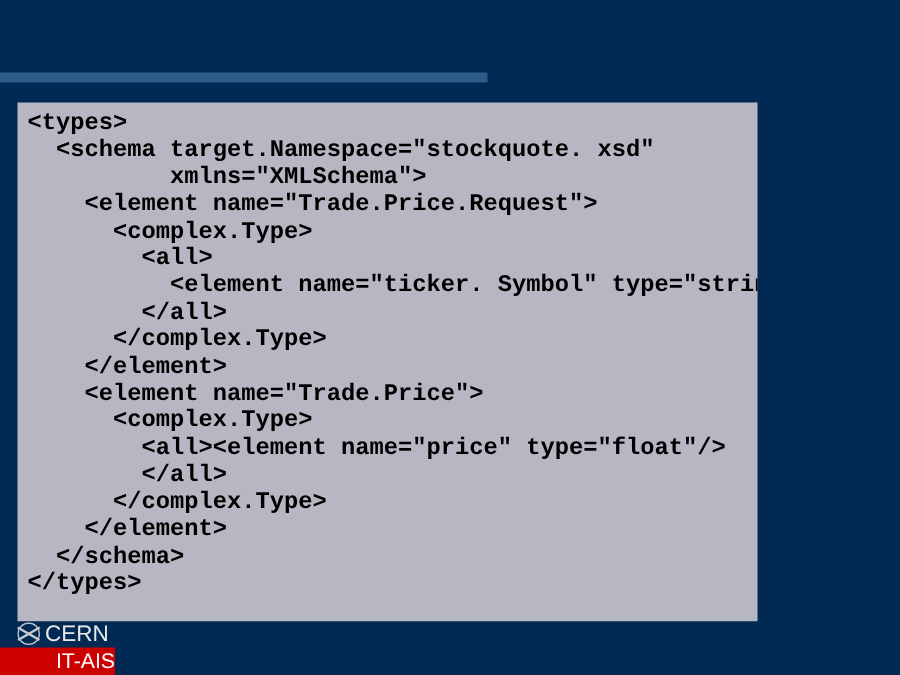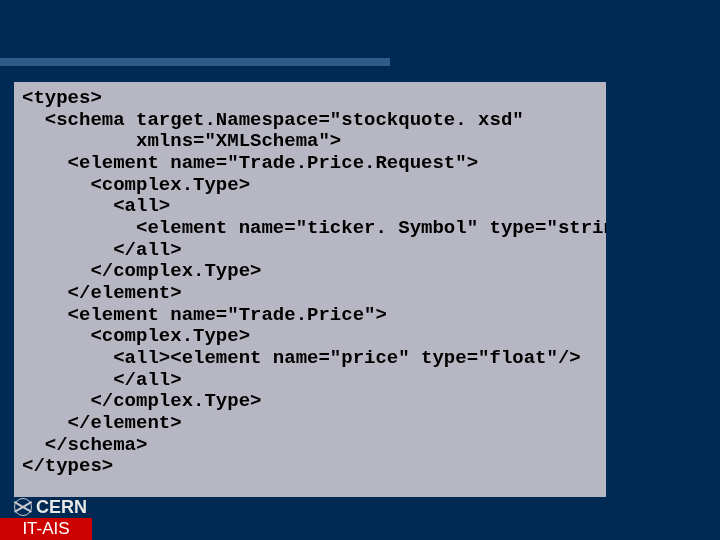--- a/index.html
+++ b/index.html
@@ -76,33 +76,33 @@
     background: #c8c8d0;
     transform: rotate(-30deg);
   }
   .footer-cern {
     position: absolute;
     bottom: 22px;
     left: 36px;
     color: #e8e8e8;
     font-family: Arial, sans-serif;
     font-size: 18px;
-    font-weight: 700;
+    font-weight: 400;
   }
   .footer-bar {
     position: absolute;
     bottom: 0;
     left: 0;
     width: 92px;
     height: 22px;
     background: #cc0000;
     color: #fff;
     font-family: Arial, sans-serif;
     font-size: 17px;
-    text-align: center;
+    text-align: right;
     line-height: 22px;
   }
 </style>
 </head>
 <body>
 
 <div class="slide">
   <div class="title-underline"></div>
 
   <div class="code-box">&lt;types&gt;

